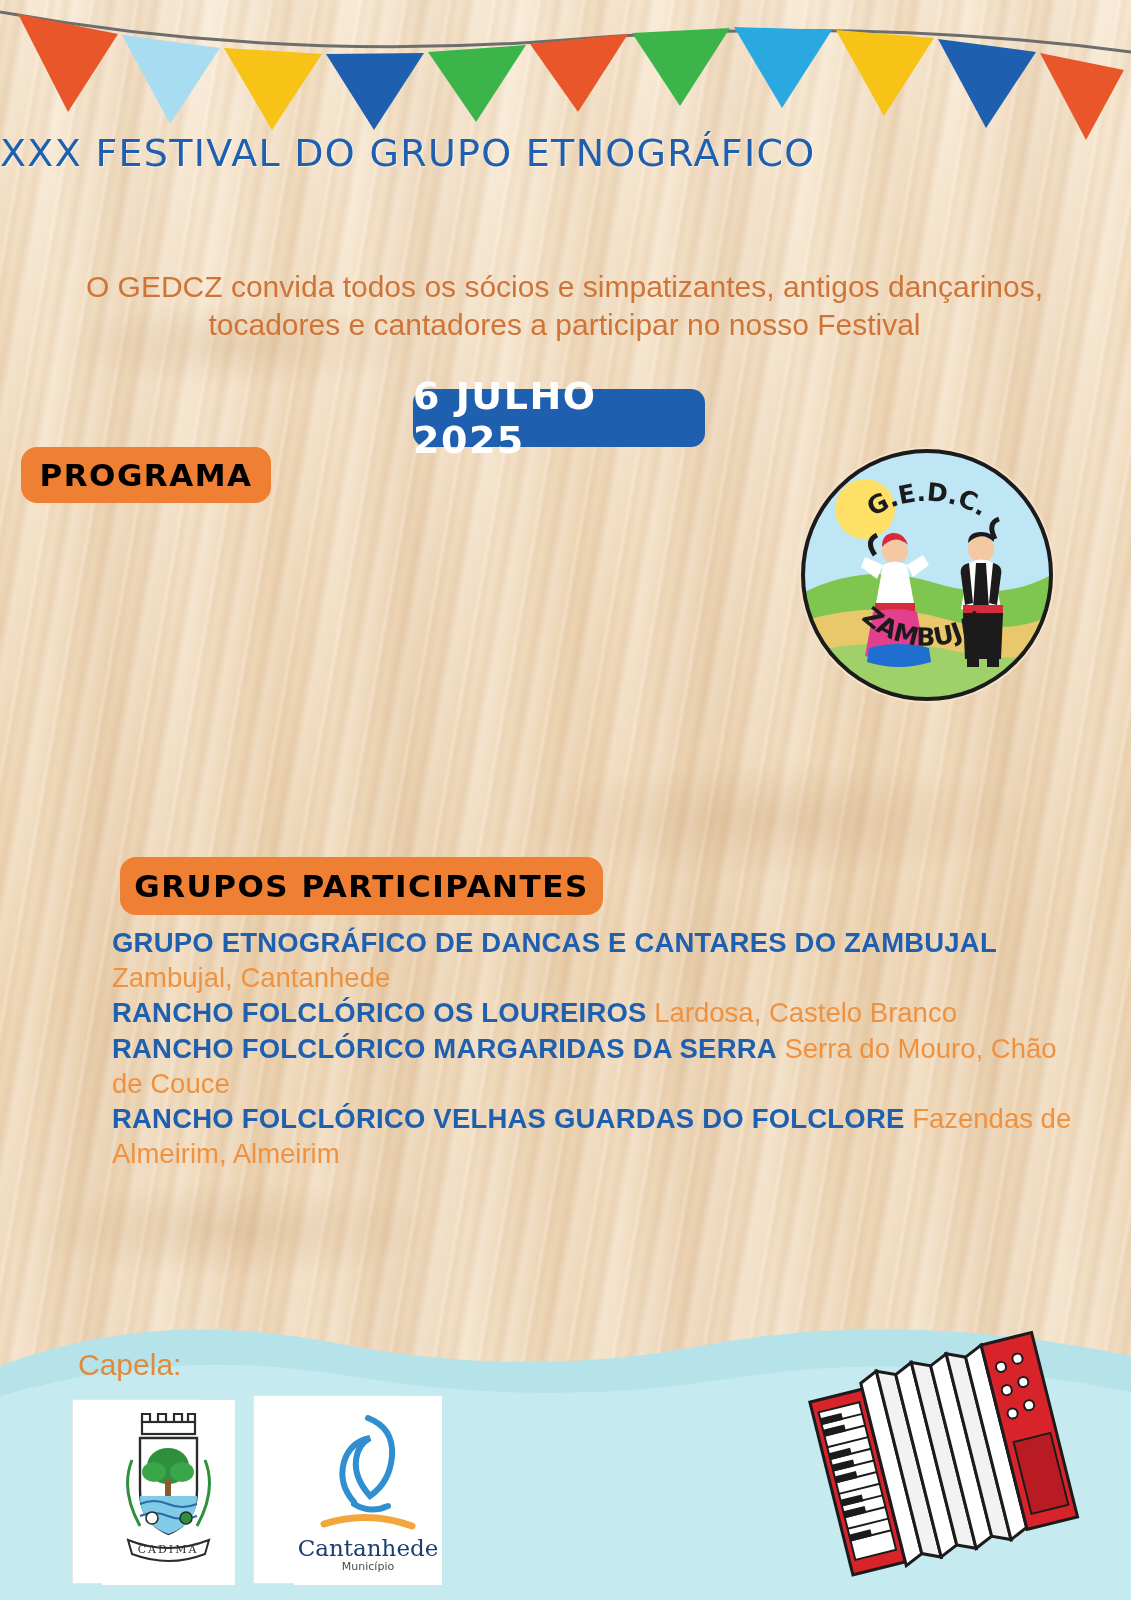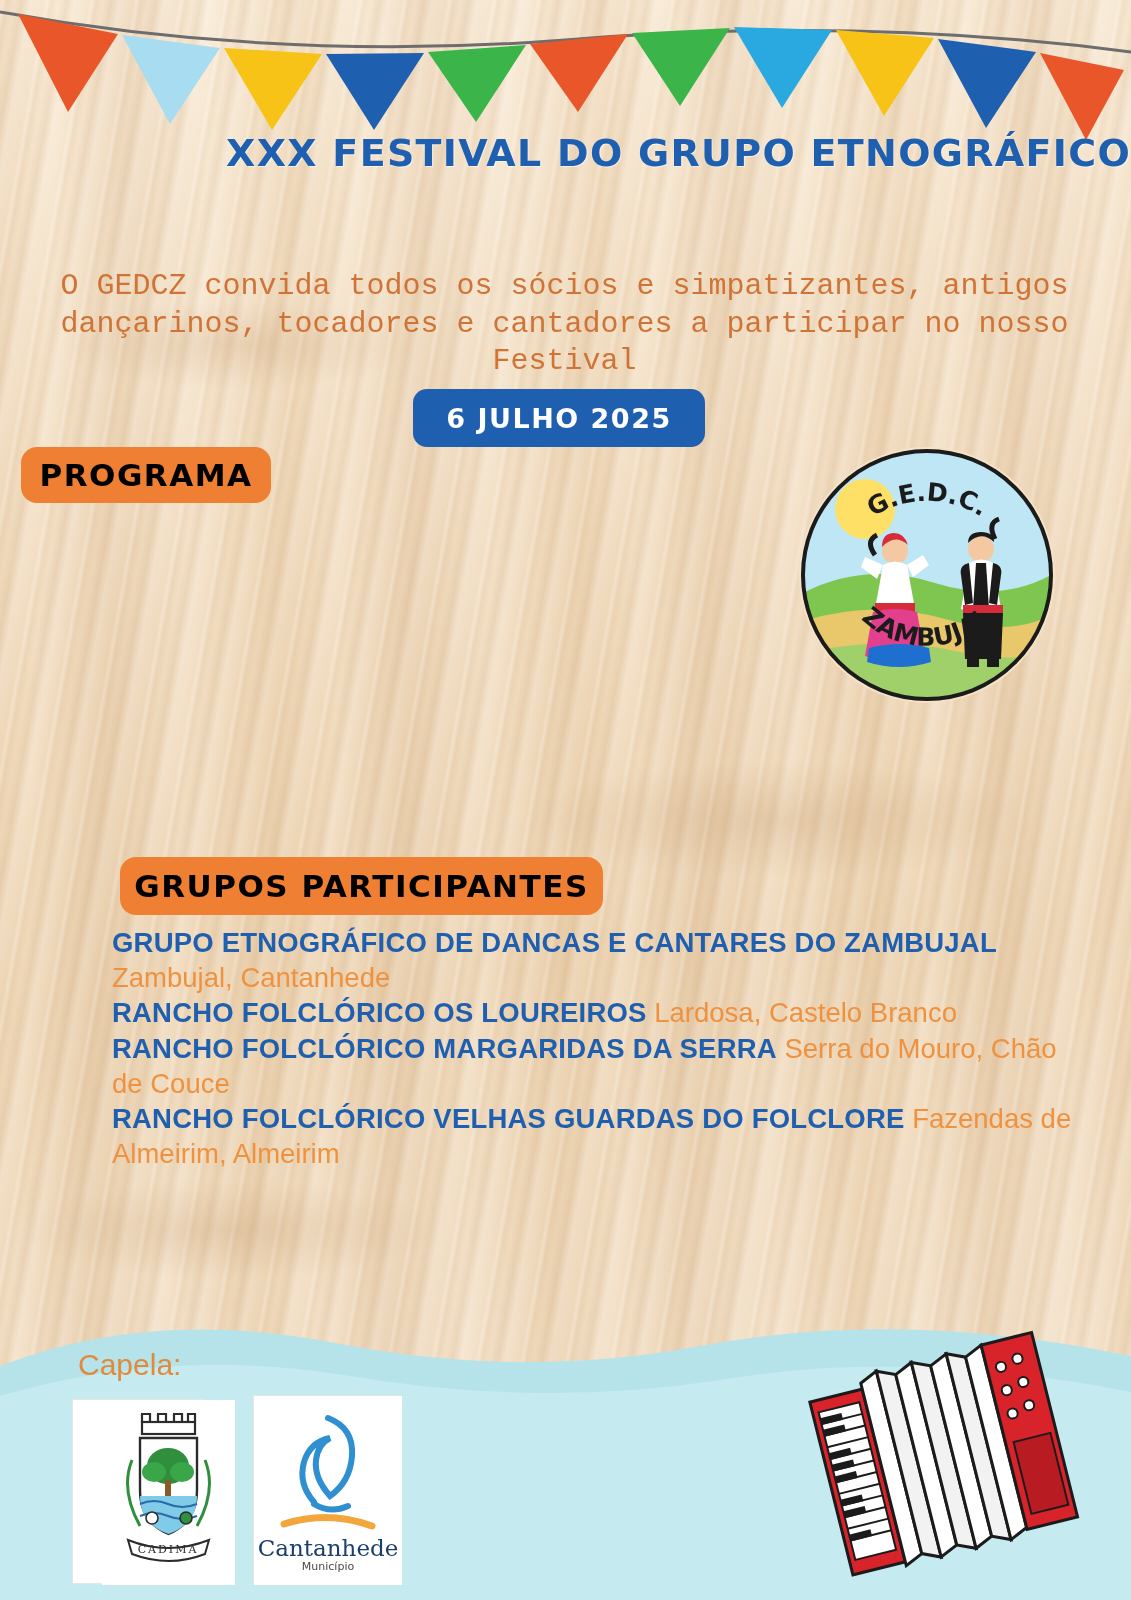--- a/index.html
+++ b/index.html
@@ -40,53 +40,52 @@
     background: radial-gradient(ellipse at center, rgba(178,128,78,0.18), rgba(178,128,78,0.0) 70%);
   }
 
   
   #bunting { position: absolute; top: 0; left: 0; width: 1131px; height: 140px; }
 
   
   .title-block {
     position: absolute;
     left: 0; right: 0;
-    text-align: right;
+    text-align: left;
     color: #1f5fb0;
-    font-weight: 700;
+    font-weight: 400;
     letter-spacing: 1.3px;
     font-family: "DejaVu Sans", sans-serif;
     text-shadow: 1px 1px 0 rgba(255,255,255,0.55);
-    padding-left: 48px;
   }
   #title1 { top: 131px; font-size: 38px; }
   #title2 { top: 217px; font-size: 38px; }
 
   #invite {
     position: absolute;
     top: 268px;
     left: 22px;
     width: 1085px;
     text-align: center;
     color: #cf7436;
     font-size: 30px;
     line-height: 1.25;
-    font-family: Liberation Mono, monospace;
+    font-family: Liberation Sans, sans-serif;
   }
 
   #date-pill {
     position: absolute;
     top: 389px;
     left: 413px;
     width: 292px;
     height: 58px;
     background: #1f5fb0;
     border-radius: 14px;
     color: #fff;
-    font-size: 27px;
+    font-size: 38px;
     font-weight: 800;
     letter-spacing: 1.5px;
     display: flex;
     align-items: center;
     justify-content: center;
     font-family: "DejaVu Sans", sans-serif;
   }
 
   .orange-pill {
     position: absolute;
@@ -151,21 +150,21 @@
     color: #e08a3c;
     font-size: 30px;
   }
 
   .logo-box {
     position: absolute;
     background: #fff;
     border: 1px solid #e6e6e6;
   }
   #cadima-box { top: 1399px; left: 72px; width: 133px; height: 185px; padding-left: 29px; }
-  #cantanhede-box { top: 1395px; left: 253px; width: 148px; height: 189px; }
+  #cantanhede-box { top: 1395px; left: 253px; width: 148px; height: 189px; padding-left: 40px; }
 
   #accordion { position: absolute; left: 800px; top: 1330px; width: 300px; height: 260px; }
 </style>
 </head>
 <body>
 
 <div id="poster">
 
   <div class="wood-knot" style="top:300px;left:60px;width:360px;height:90px;"></div>
   <div class="wood-knot" style="top:760px;left:520px;width:520px;height:120px;"></div>

